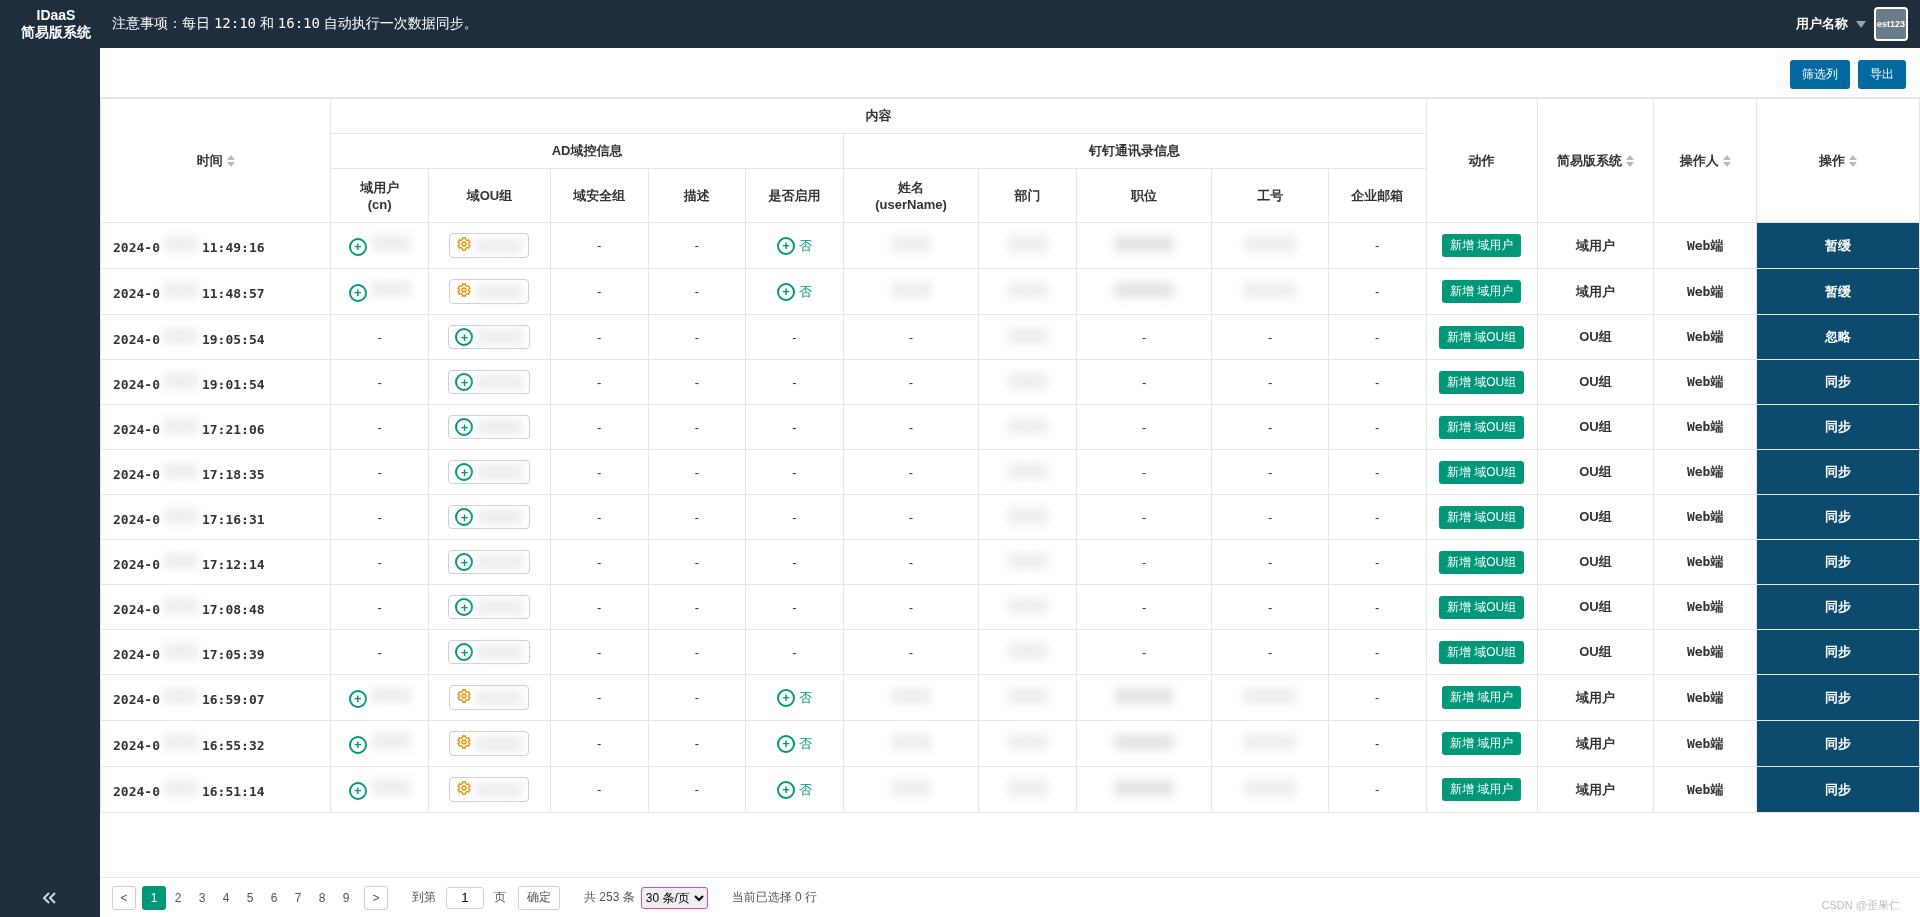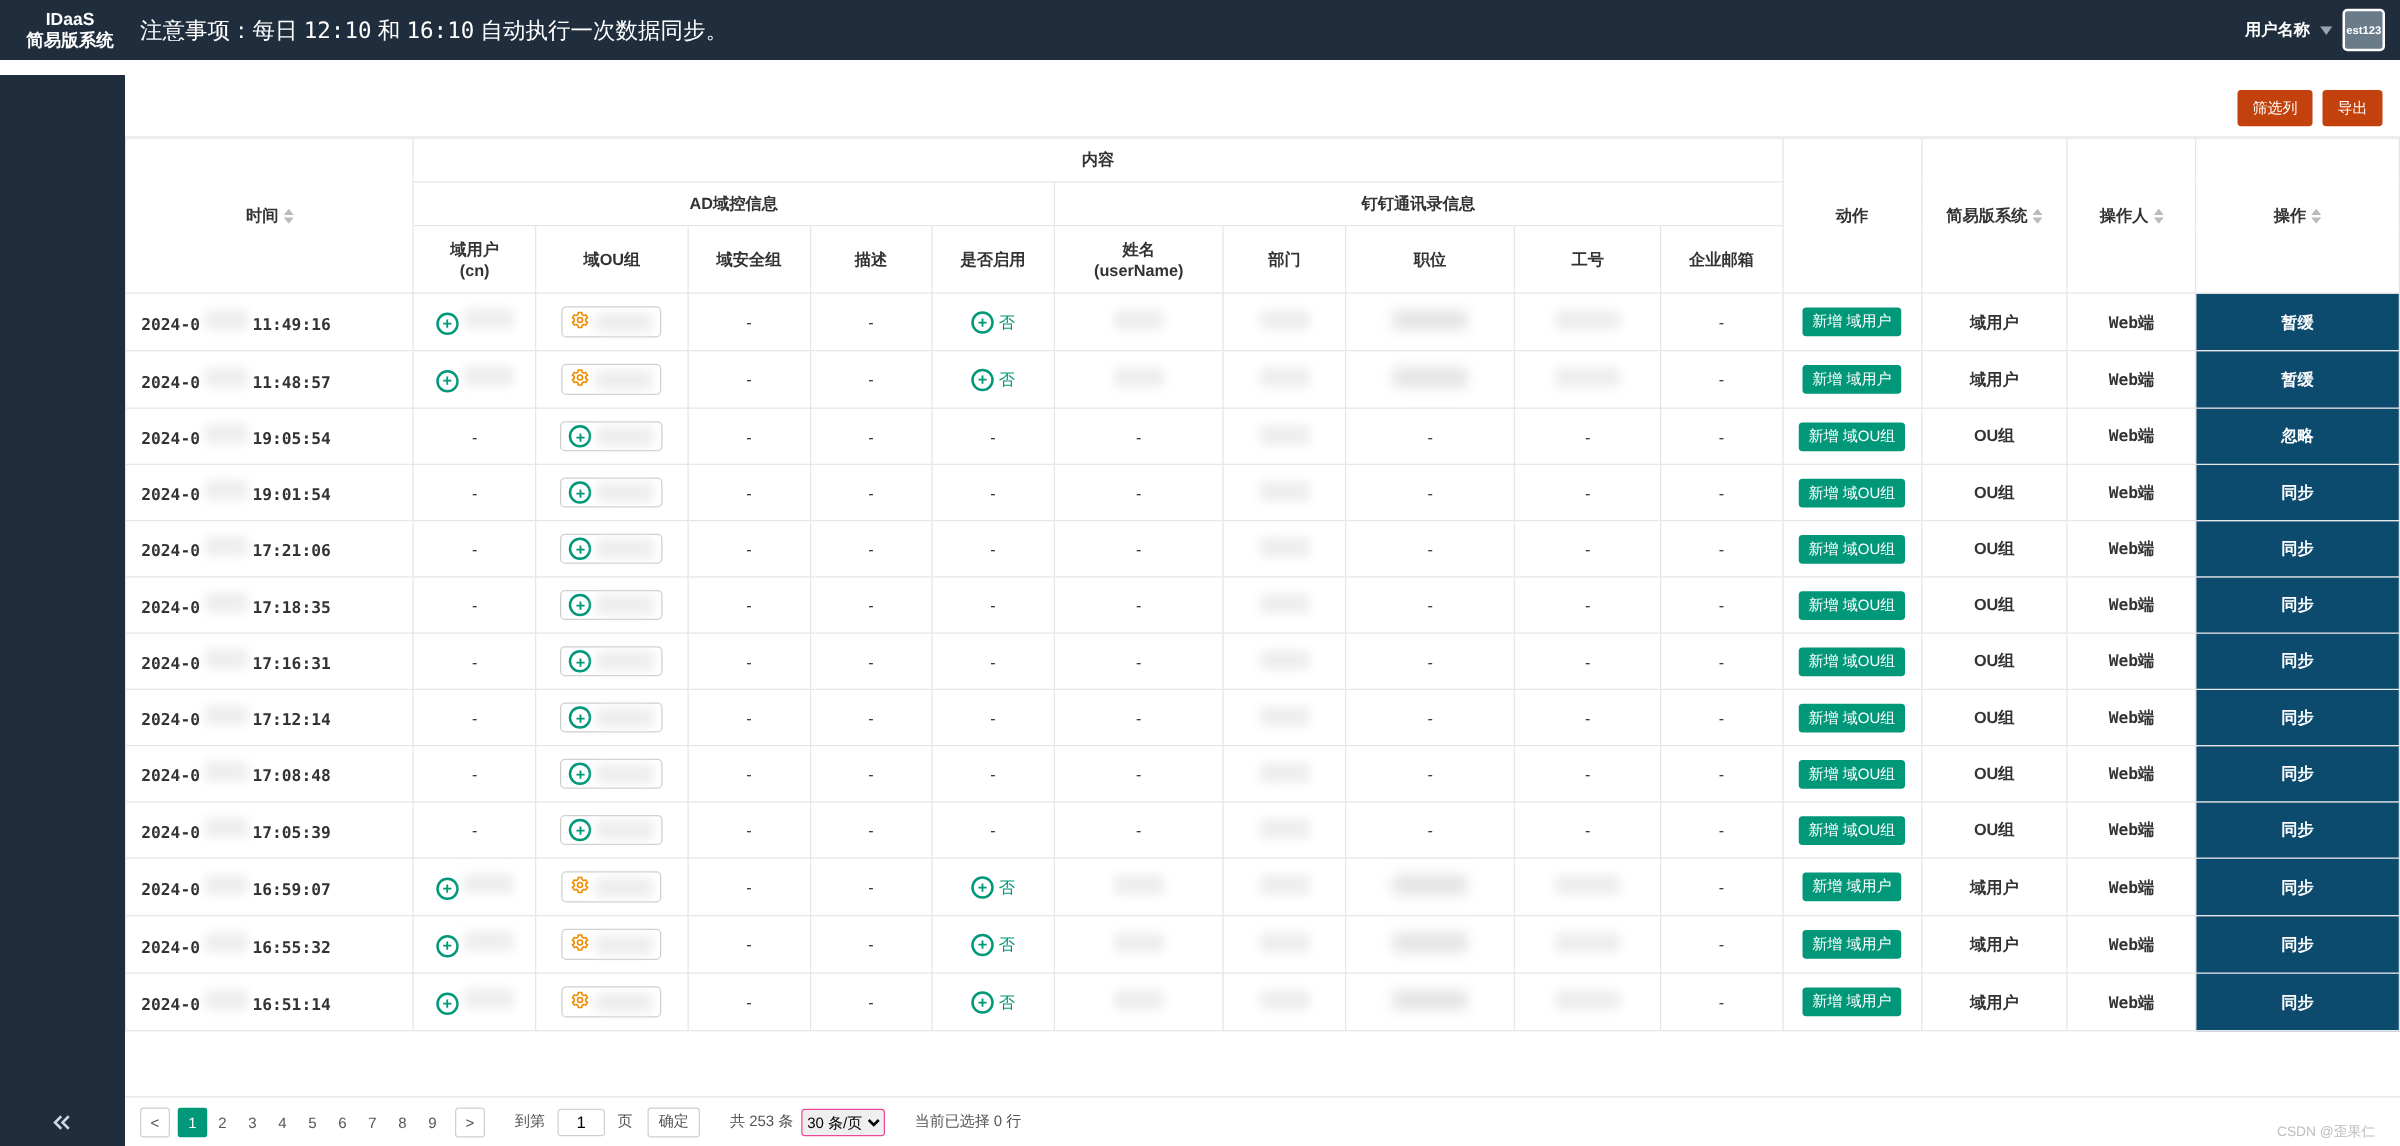--- a/index.html
+++ b/index.html
@@ -1,32 +1,32 @@
 <!DOCTYPE html>
 <html><head>
 <meta charset="utf-8">
 <style>
 * { box-sizing: border-box; margin: 0; padding: 0; }
 body { font-family: "Microsoft YaHei", Arial, sans-serif; font-size: 13px; color: #333; background: #fff; overflow: hidden; }
-.app { display: flex; flex-direction: column; height: 917px; width: 1920px; gap: 12px; }
+.app { display: flex; flex-direction: column; height: 917px; width: 1920px; }
 .topbar { height: 48px; background: #1f2d3d; color: #fff; display: flex; align-items: center; padding: 0 12px; }
 .brand { width: 88px; text-align: center; font-weight: 600; line-height: 1.2; font-size: 14px; }
-.notice { margin-left: 12px; font-size: 18px; }
+.notice { margin-left: 12px; font-size: 14px; }
 .notice .mono { font-family: Consolas, monospace; }
 .user-area { margin-left: auto; display: flex; align-items: center; gap: 8px; font-weight: 600; }
 .avatar-box { width: 34px; height: 34px; border: 2px solid #fff; border-radius: 4px; background: #6a7b8a; display: flex; align-items: center; justify-content: center; font-size: 9px; color: #fff; }
 .body { flex: 1; display: flex; min-height: 0; }
 .sidebar { width: 100px; background: #1f2d3d; color: #cfd8e3; display: flex; flex-direction: column; }
 .side-item { height: 42px; display: flex; align-items: center; justify-content: center; font-size: 13px; cursor: pointer; }
 .side-item.active { background: #009879; color: #fff; }
 .side-foot { margin-top: auto; height: 36px; display: flex; align-items: center; justify-content: center; cursor: pointer; }
 .main { flex: 1; display: flex; flex-direction: column; min-width: 0; }
 .toolbar { padding: 12px 14px 8px; display: flex; justify-content: flex-end; gap: 8px; }
 .btn { border: none; border-radius: 3px; padding: 6px 12px; font-size: 12px; cursor: pointer; color: #fff; }
-.btn-teal { background: #c2410c; }
+.btn-teal { background: #0369a1; }
 .btn-cell { background: #009879; color: #fff; border-radius: 3px; padding: 3px 8px; font-size: 12px; white-space: nowrap; display: inline-block; }
 .table-wrap { flex: 1; overflow: auto; border-top: 1px solid #e6e6e6; }
 table { width: 100%; border-collapse: collapse; table-layout: fixed; }
 th, td { border: 1px solid #e6e6e6; text-align: center; vertical-align: middle; }
 th { font-weight: 600; font-size: 13px; background: #fff; padding: 10px 19px; }
 td { padding: 10px 4px; font-size: 13px; }
 .th-group { padding: 8px 4px; }
 .sort-icon { display: inline-block; margin-left: 4px; width: 8px; }
 .sort-icon svg { width: 8px; height: 12px; vertical-align: middle; }
 .col-time { width: 170px; }

